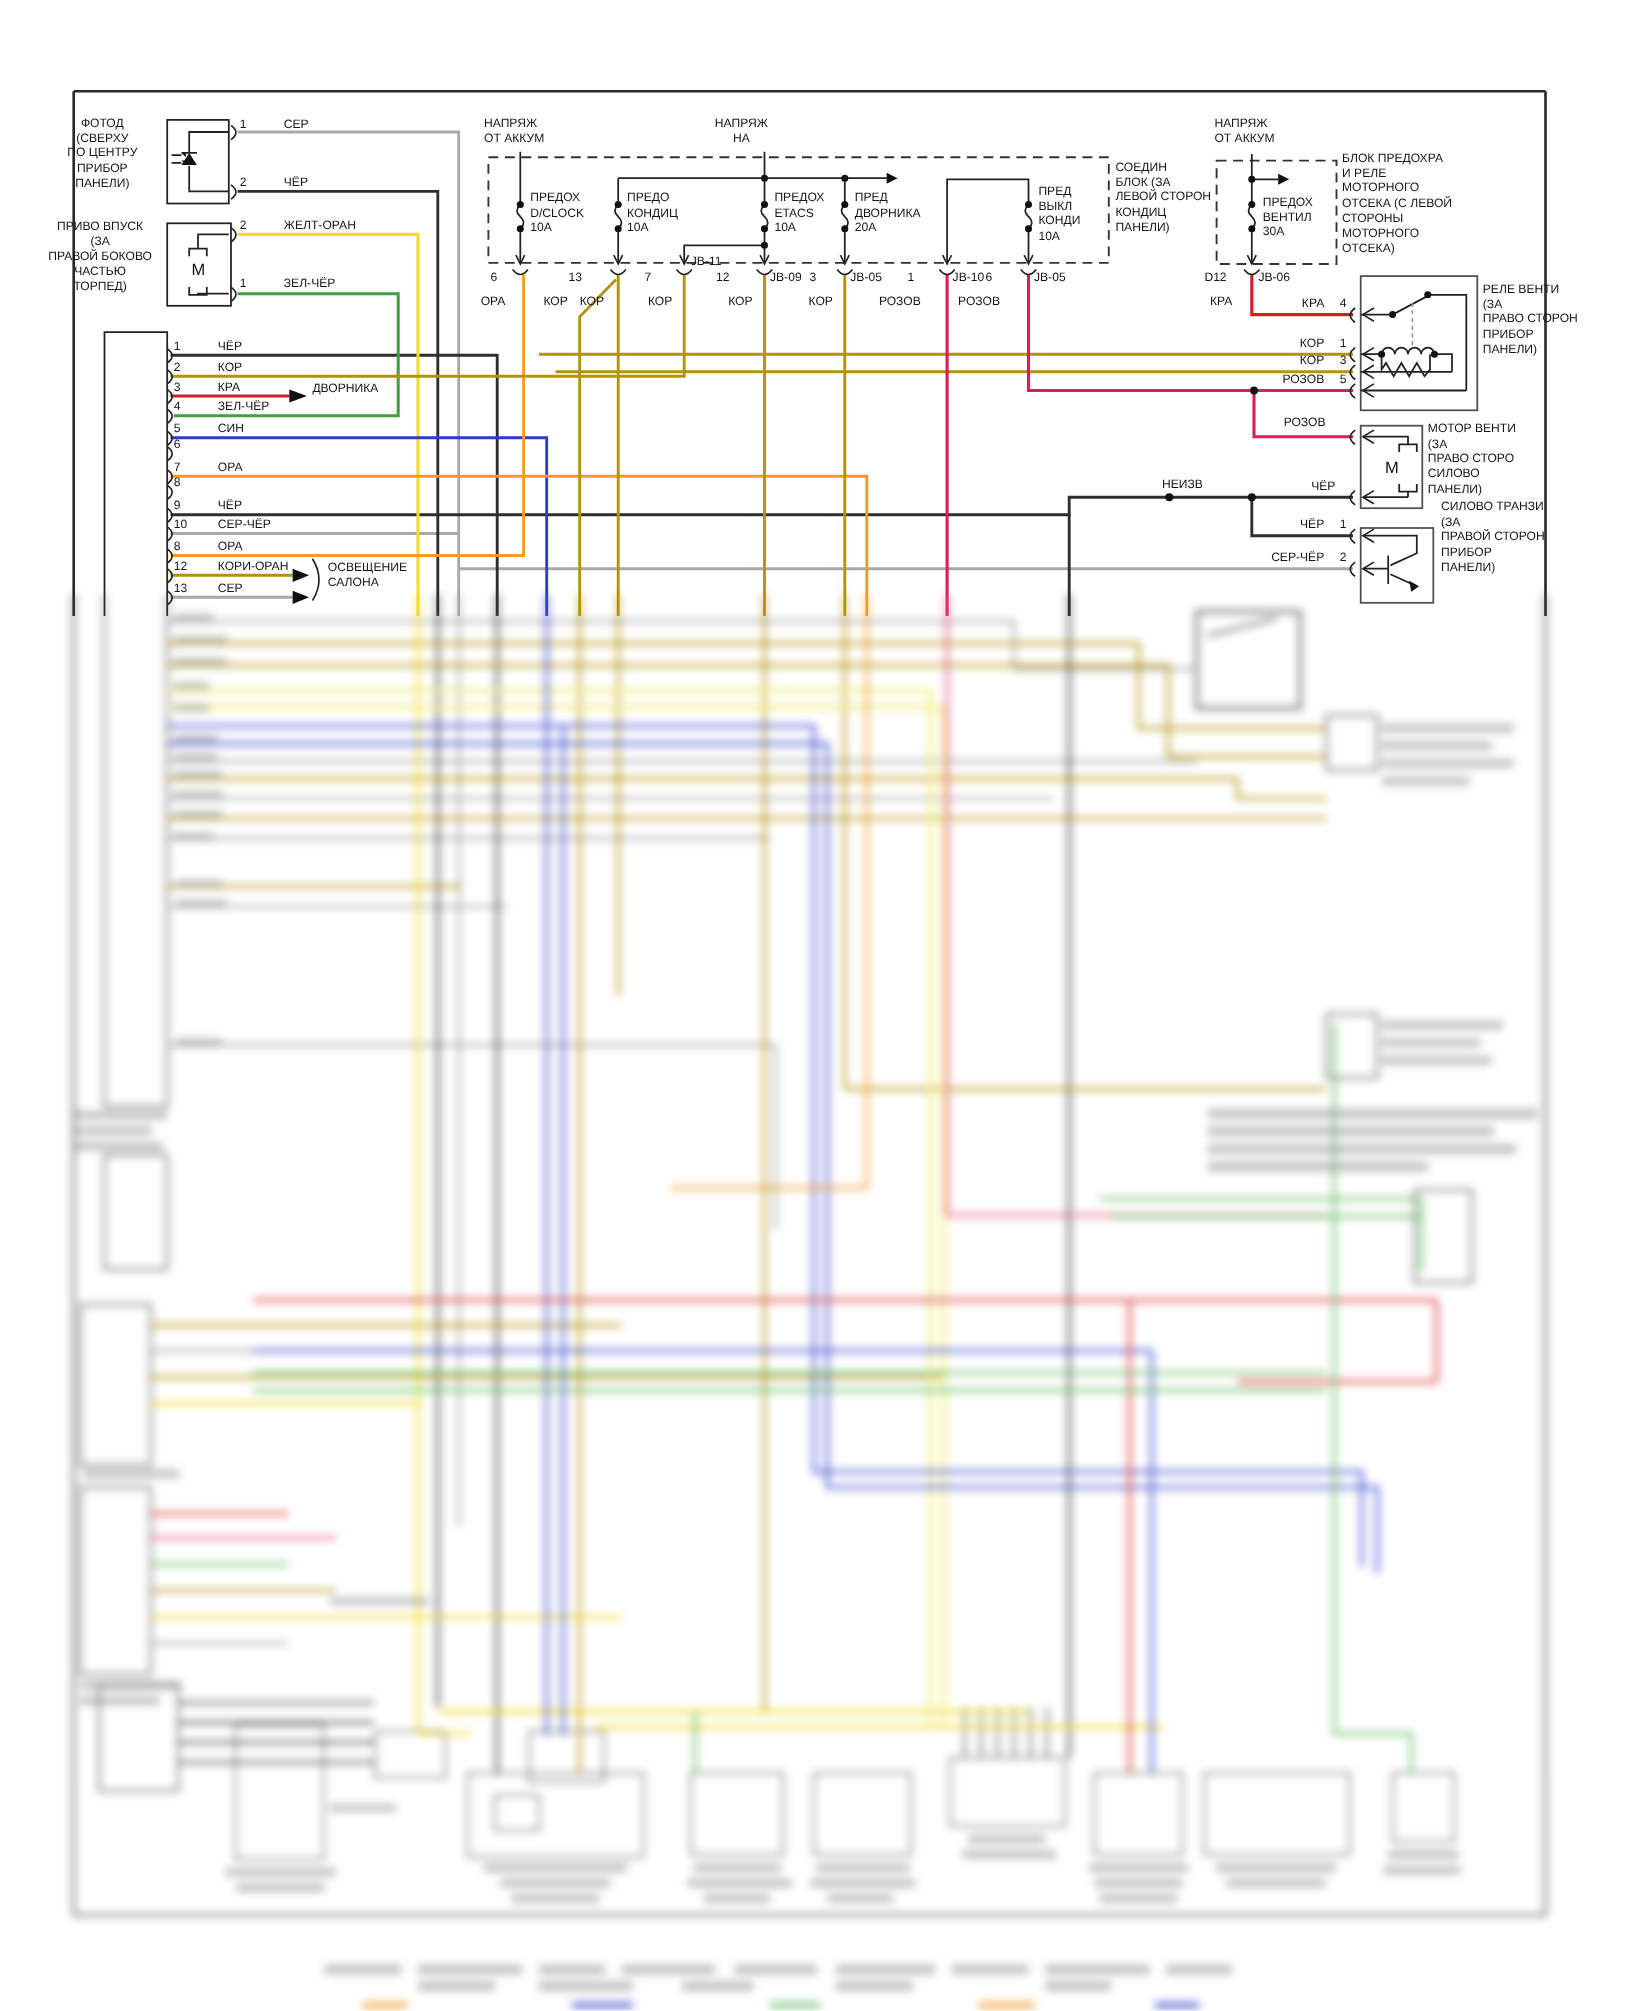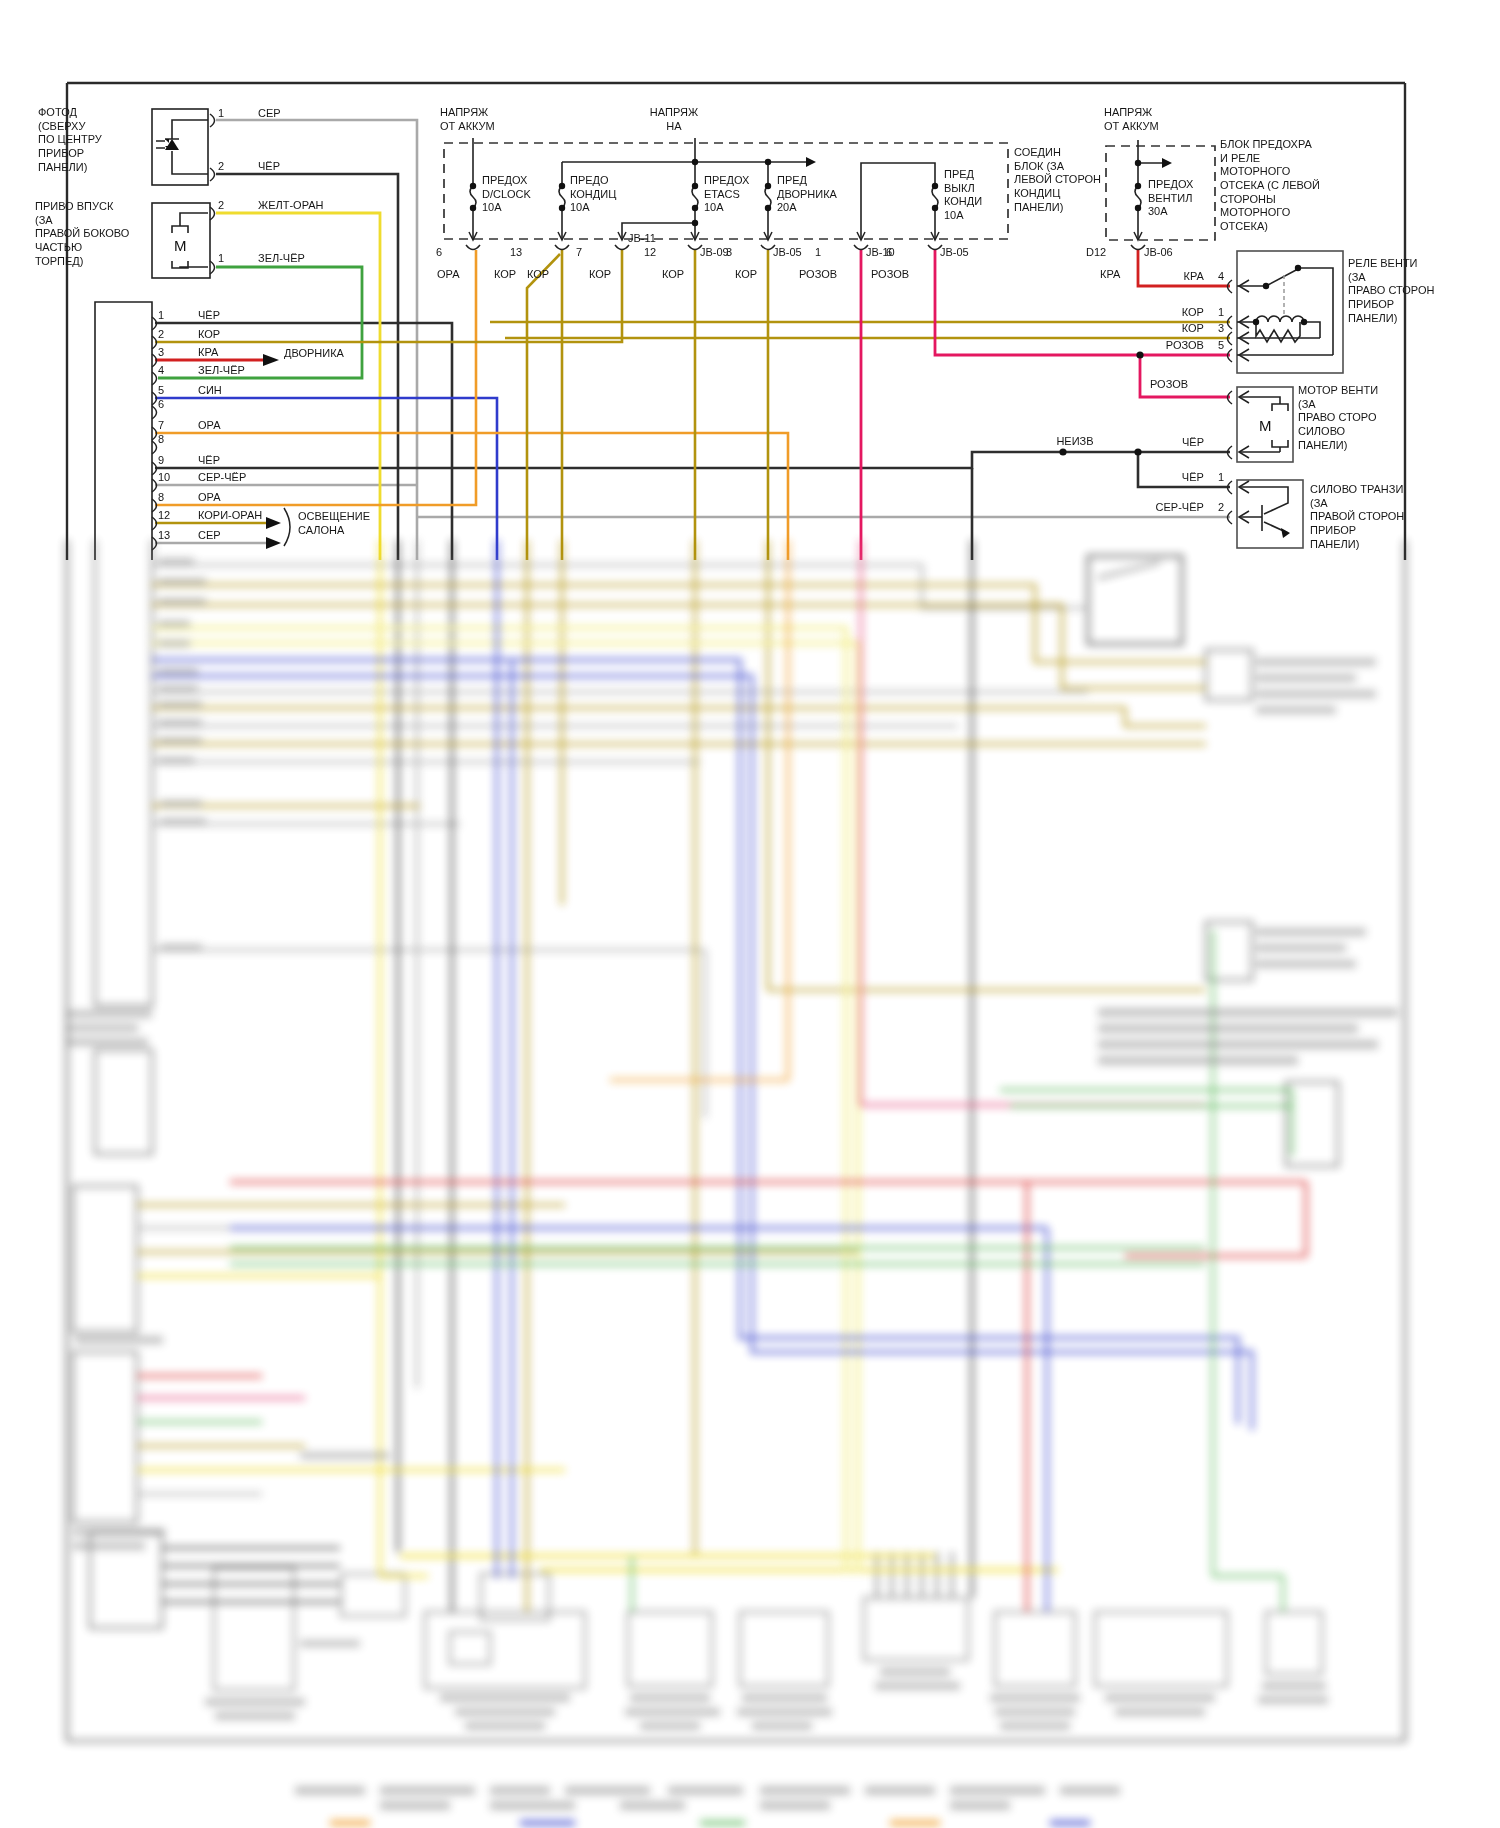--- a/index.html
+++ b/index.html
@@ -1,21 +1,21 @@
 <!DOCTYPE html>
 <html><head>
 <meta charset="utf-8">
 <style>
   html,body{margin:0;padding:0;background:#fff;}
   .canvas{position:relative;width:1500px;height:1828px;background:#ffffff;overflow:hidden;
           font-family:"Liberation Sans",sans-serif;}
   svg{position:absolute;left:0;top:0;}
   .lbl{position:absolute;font:11px/1.24 "Liberation Sans",sans-serif;color:#161616;
        white-space:pre-line;}
-  .r{text-align:left;}
+  .r{text-align:center;}
   .c{text-align:center;}
   .pinrow{position:absolute;display:flex;font:11px/1.2 "Liberation Sans",sans-serif;color:#161616;}
   .pn{display:inline-block;width:40px;}
   .num2{display:inline-block;margin-left:14px;}
   .mlet{position:absolute;font:15px/1 "Liberation Sans",sans-serif;color:#111;}
   .blur-wrap{position:absolute;left:0;top:540px;width:1500px;height:1288px;
              filter:blur(4px);opacity:.96;}
   .blur-wrap svg{position:static;}
 </style>
 </head>
@@ -344,21 +344,21 @@
 <div class="lbl" style="left:1298px;top:384px;width:110px">МОТОР ВЕНТИ
 (ЗА
 ПРАВО СТОРО
 СИЛОВО
 ПАНЕЛИ)</div>
 <div class="mlet" style="left:1259px;top:418px">М</div>
 <div class="lbl r" style="left:1150px;top:378px;width:72px">РОЗОВ</div>
 <div class="lbl r" style="left:1182px;top:436px;width:42px">ЧЁР</div>
 <div class="lbl c" style="left:1046px;top:435px;width:58px">НЕИЗВ</div>
 
-<div class="lbl" style="left:1310px;top:483px;width:120px">СИЛОВО ТРАНЗИ
+<div class="lbl" style="left:1310px;top:455px;width:120px">СИЛОВО ТРАНЗИ
 (ЗА
 ПРАВОЙ СТОРОН
 ПРИБОР
 ПАНЕЛИ)</div>
 <div class="pinrow" style="left:1138px;top:471px;width:86px;justify-content:flex-end">
       <span>ЧЁР</span>
       <span class="num2">1</span>
     </div>
 <div class="pinrow" style="left:1118px;top:501px;width:106px;justify-content:flex-end">
       <span>СЕР-ЧЁР</span>

